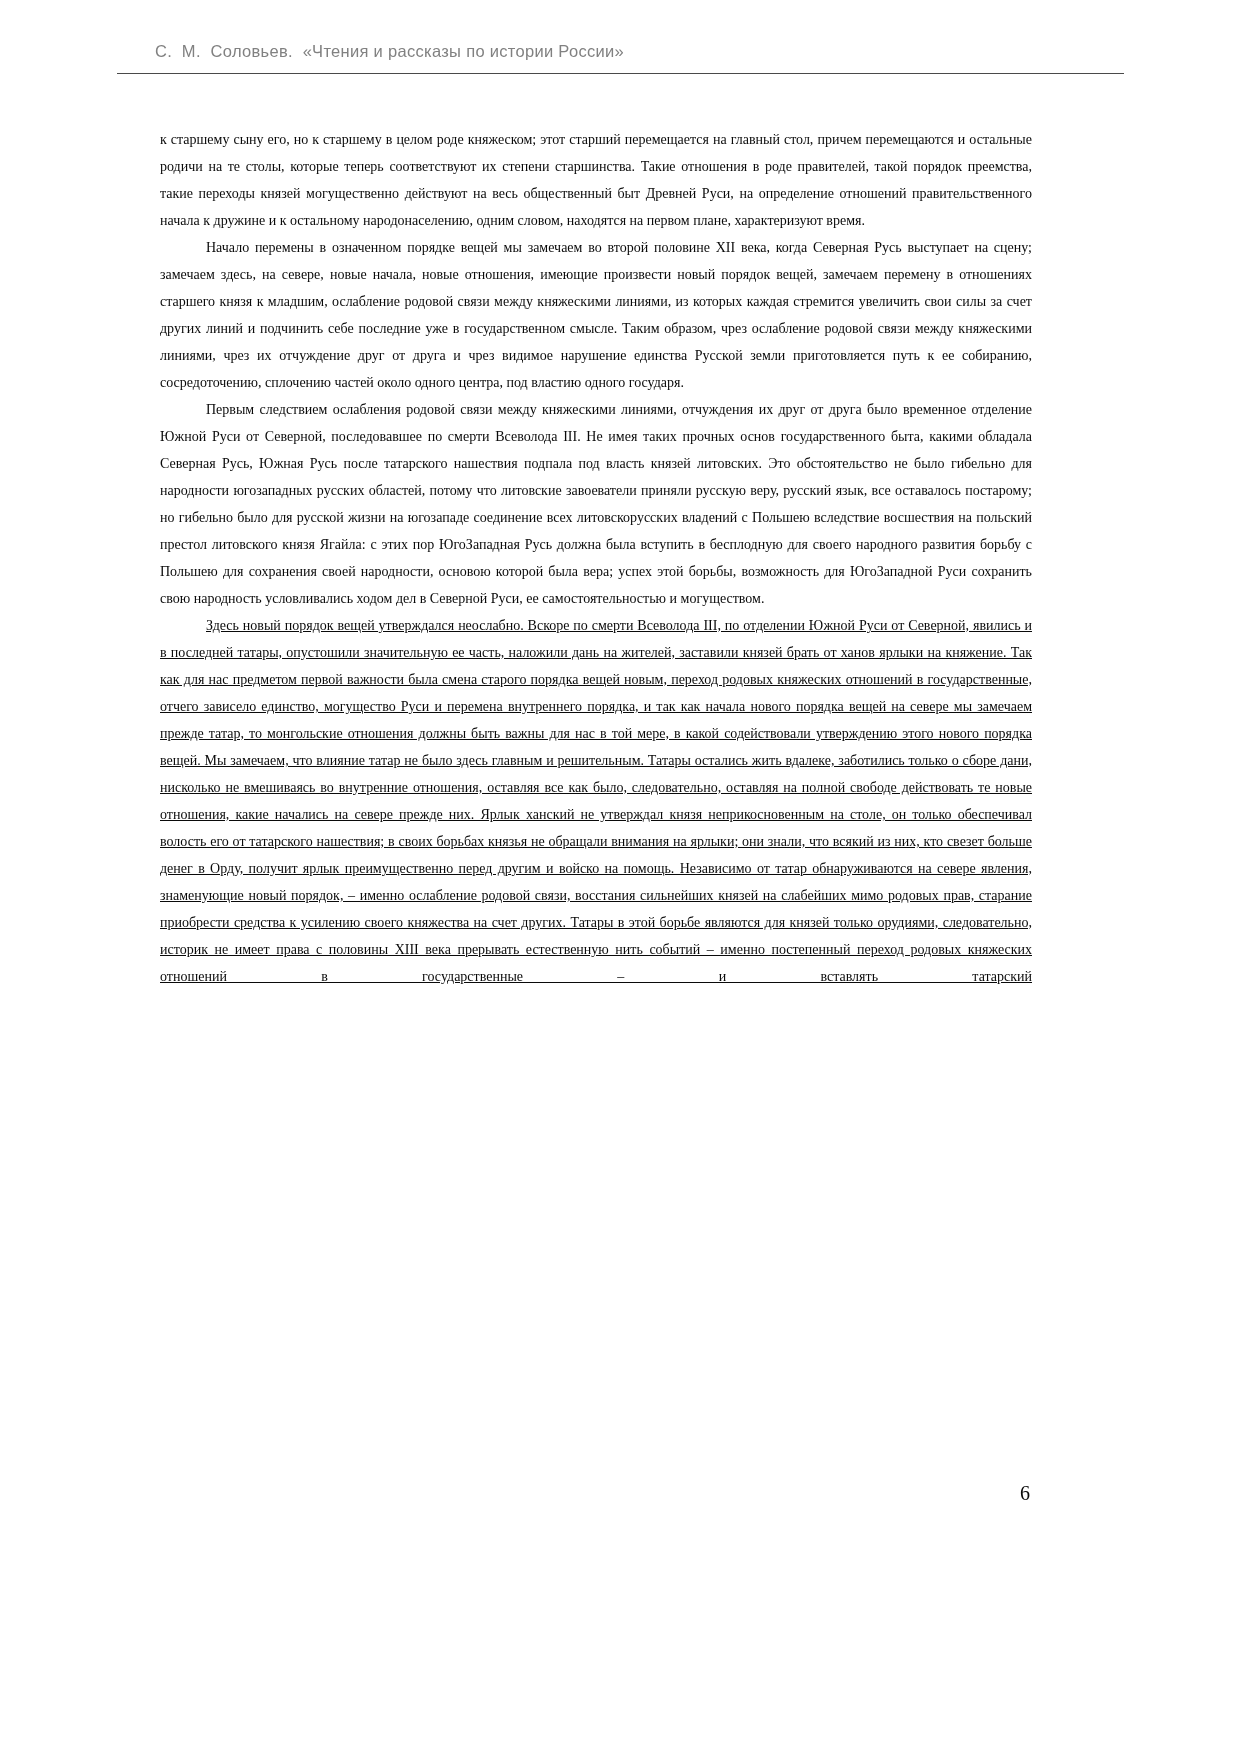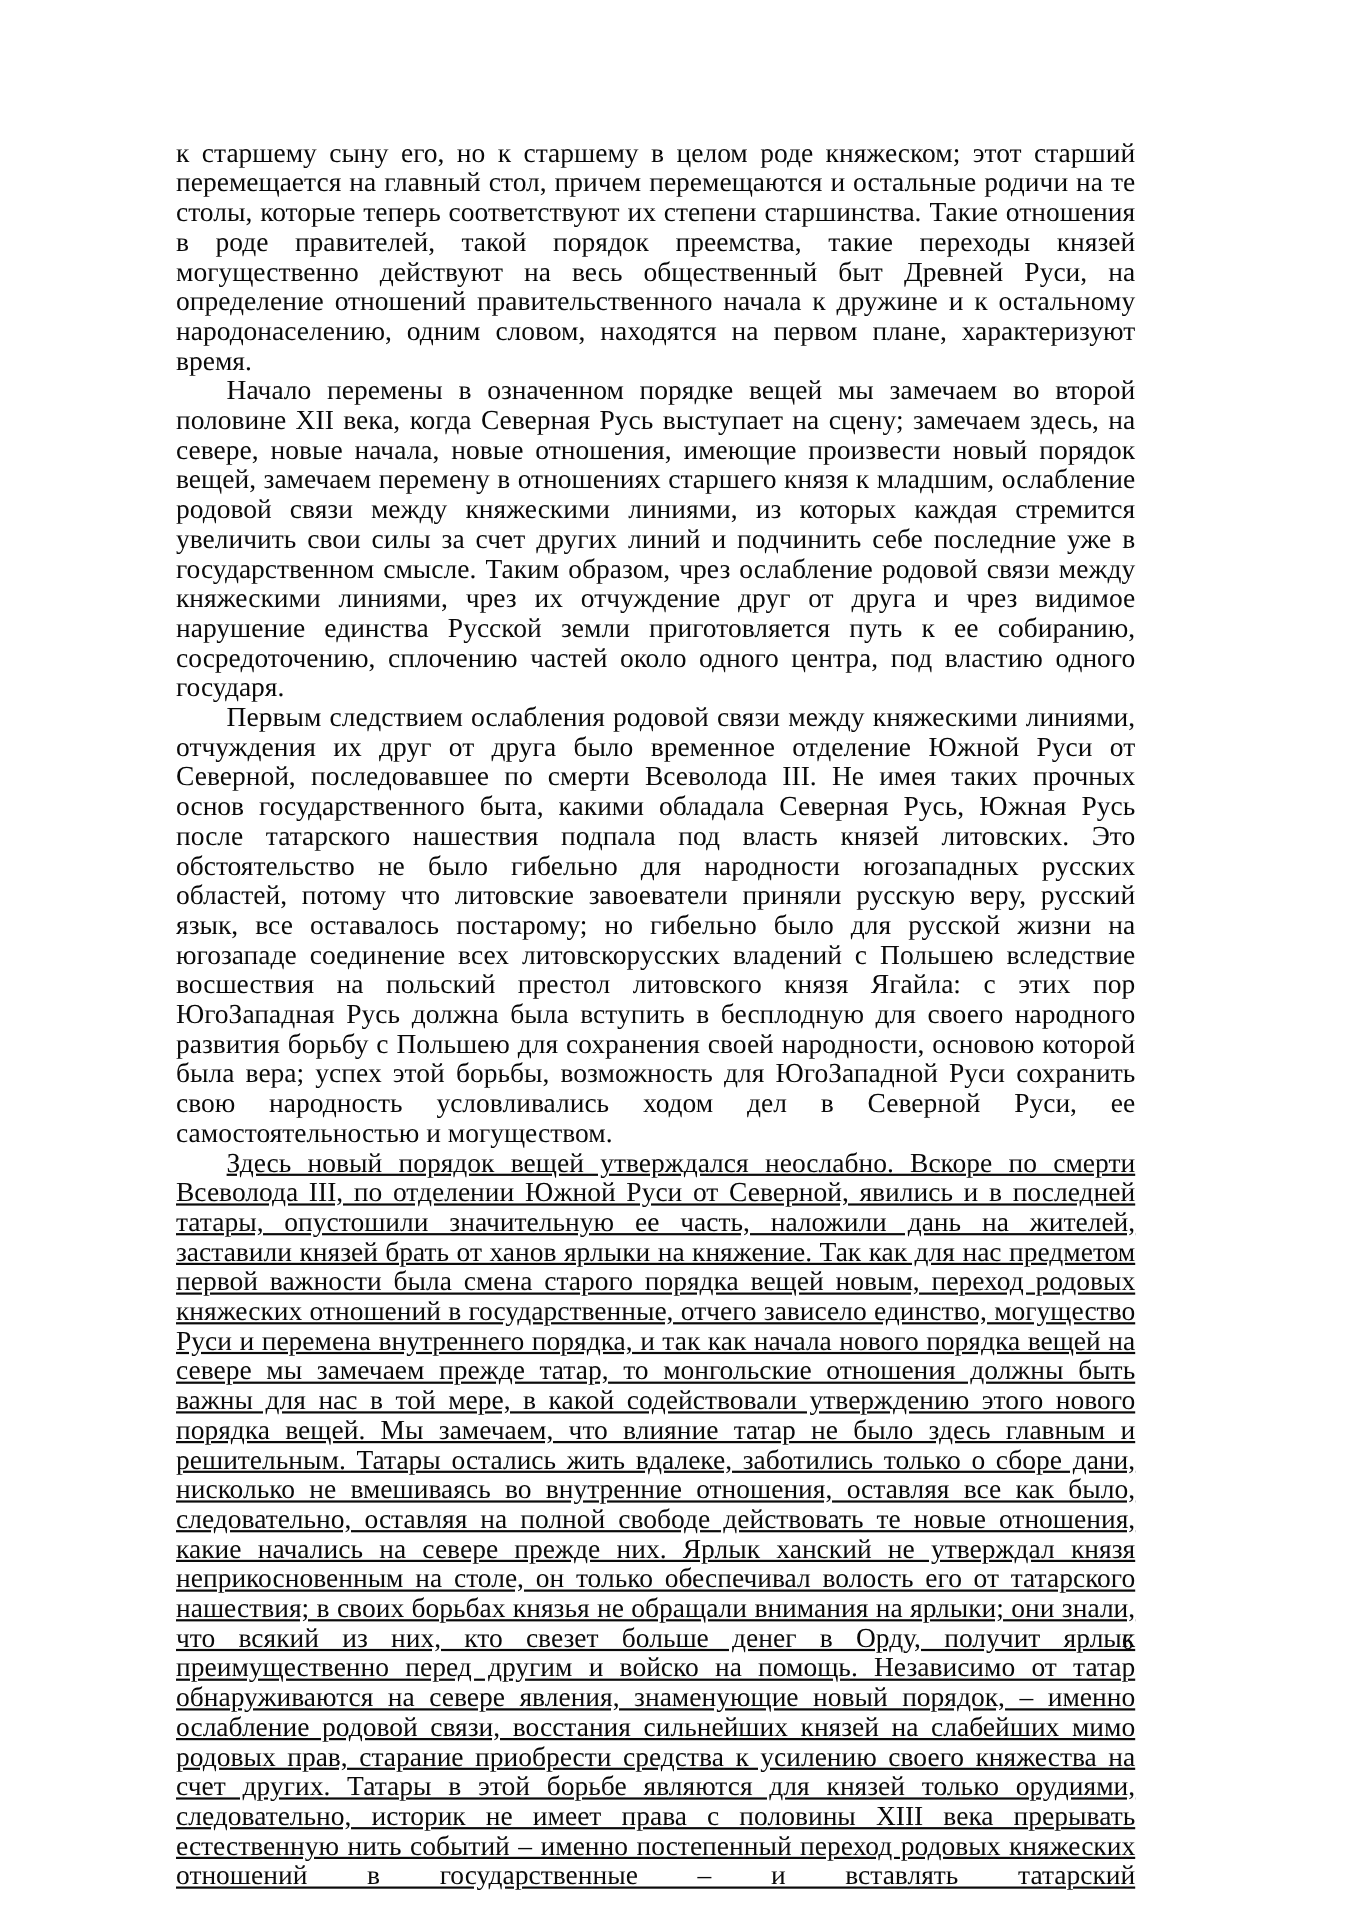--- a/index.html
+++ b/index.html
@@ -39,21 +39,21 @@
     border: none;
     border-top: 1px solid #4a4a4a;
     margin: 12px 0 0 0;
     height: 0;
   }
   .content {
     position: absolute;
     top: 126px;
     left: 160px;
     width: 872px;
-    font-size: 25px;
+    font-size: 14px;
     line-height: 27px;
     text-align: justify;
     color: #0a0a0a;
   }
   .content p {
     margin: 0;
     padding: 0;
     text-indent: 46px;
   }
   .content p.no-indent {
@@ -69,20 +69,24 @@
     right: 211px;
     font-size: 20px;
     color: #0a0a0a;
   }
 </style>
 </head>
 <body>
 
 <div class="page">
 
+  <header class="running-header">
+    <span class="header-text">С.  М.  Соловьев.  «Чтения и рассказы по истории России»</span>
+    <hr class="header-rule">
+  </header>
 
   <main class="content">
     <p class="no-indent">к старшему сыну его, но к старшему в целом роде княжеском; этот старший перемещается на главный стол, причем перемещаются и остальные родичи на те столы, которые теперь соответствуют их степени старшинства. Такие отношения в роде правителей, такой порядок преемства, такие переходы князей могущественно действуют на весь общественный быт Древней Руси, на определение отношений правительственного начала к дружине и к остальному народонаселению, одним словом, находятся на первом плане, характеризуют время.</p>
     <p>Начало перемены в означенном порядке вещей мы замечаем во второй половине XII века, когда Северная Русь выступает на сцену; замечаем здесь, на севере, новые начала, новые отношения, имеющие произвести новый порядок вещей, замечаем перемену в отношениях старшего князя к младшим, ослабление родовой связи между княжескими линиями, из которых каждая стремится увеличить свои силы за счет других линий и подчинить себе последние уже в государственном смысле. Таким образом, чрез ослабление родовой связи между княжескими линиями, чрез их отчуждение друг от друга и чрез видимое нарушение единства Русской земли приготовляется путь к ее собиранию, сосредоточению, сплочению частей около одного центра, под властию одного государя.</p>
     <p>Первым следствием ослабления родовой связи между княжескими линиями, отчуждения их друг от друга было временное отделение Южной Руси от Северной, последовавшее по смерти Всеволода III. Не имея таких прочных основ государственного быта, какими обладала Северная Русь, Южная Русь после татарского нашествия подпала под власть князей литовских. Это обстоятельство не было гибельно для народности югозападных русских областей, потому что литовские завоеватели приняли русскую веру, русский язык, все оставалось постарому; но гибельно было для русской жизни на югозападе соединение всех литовскорусских владений с Польшею вследствие восшествия на польский престол литовского князя Ягайла: с этих пор ЮгоЗападная Русь должна была вступить в бесплодную для своего народного развития борьбу с Польшею для сохранения своей народности, основою которой была вера; успех этой борьбы, возможность для ЮгоЗападной Руси сохранить свою народность условливались ходом дел в Северной Руси, ее самостоятельностью и могуществом.</p>
     <p class="runs-on">Здесь новый порядок вещей утверждался неослабно. Вскоре по смерти Всеволода III, по отделении Южной Руси от Северной, явились и в последней татары, опустошили значительную ее часть, наложили дань на жителей, заставили князей брать от ханов ярлыки на княжение. Так как для нас предметом первой важности была смена старого порядка вещей новым, переход родовых княжеских отношений в государственные, отчего зависело единство, могущество Руси и перемена внутреннего порядка, и так как начала нового порядка вещей на севере мы замечаем прежде татар, то монгольские отношения должны быть важны для нас в той мере, в какой содействовали утверждению этого нового порядка вещей. Мы замечаем, что влияние татар не было здесь главным и решительным. Татары остались жить вдалеке, заботились только о сборе дани, нисколько не вмешиваясь во внутренние отношения, оставляя все как было, следовательно, оставляя на полной свободе действовать те новые отношения, какие начались на севере прежде них. Ярлык ханский не утверждал князя неприкосновенным на столе, он только обеспечивал волость его от татарского нашествия; в своих борьбах князья не обращали внимания на ярлыки; они знали, что всякий из них, кто свезет больше денег в Орду, получит ярлык преимущественно перед другим и войско на помощь. Независимо от татар обнаруживаются на севере явления, знаменующие новый порядок, – именно ослабление родовой связи, восстания сильнейших князей на слабейших мимо родовых прав, старание приобрести средства к усилению своего княжества на счет других. Татары в этой борьбе являются для князей только орудиями, следовательно, историк не имеет права с половины XIII века прерывать естественную нить событий – именно постепенный переход родовых княжеских отношений в государственные – и вставлять татарский</p>
   </main>
 
   <footer>
     <span class="page-number">6</span>

